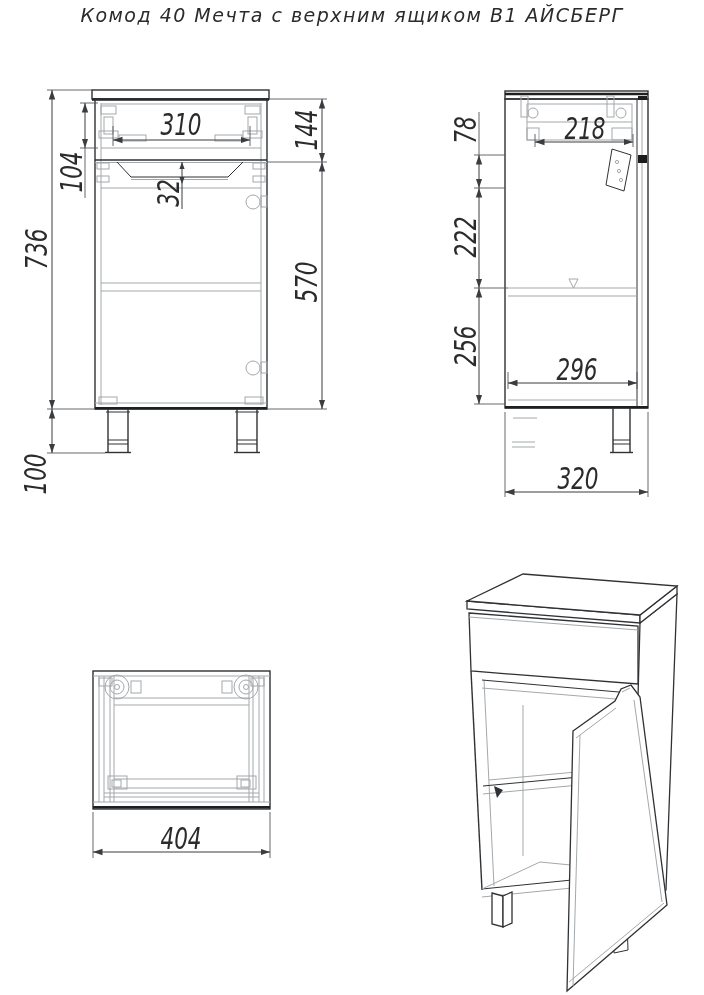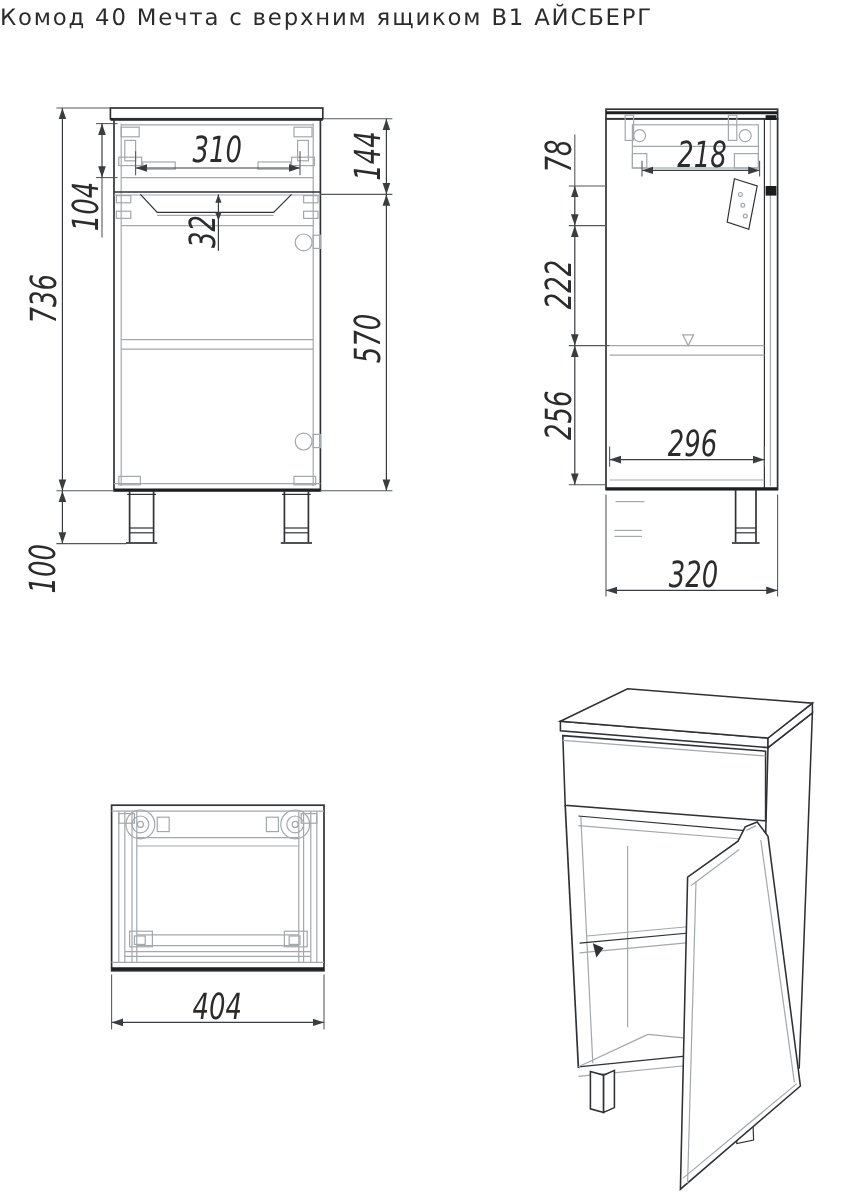--- a/index.html
+++ b/index.html
@@ -1,22 +1,22 @@
 <!DOCTYPE html>
 <html style="--line: #2f3134; --faint: #a3a8ab; --dim: #3a3d40; --text: #2b2b2b; --background: #ffffff;"><head>
 <meta charset="utf-8">
 <style>
   :root{
     --line:#2f3134; --faint:#a3a8ab; --dim:#3a3d40; --text:#2b2b2b; --background:#ffffff;
   }
   html,body{margin:0;padding:0;background:var(--background);}
   .sheet{position:relative;width:704px;height:995px;background:var(--background);overflow:hidden;
          font-family:"DejaVu Sans",sans-serif;}
-  .title{position:absolute;top:4px;left:0;right:0;
-         font-size:19px;letter-spacing:1.5px;color:var(--text);white-space:nowrap;}
+  .title{position:absolute;top:4px;left:0;right:0;text-align:center;
+         font-style:italic;font-size:19px;letter-spacing:1.5px;color:var(--text);white-space:nowrap;}
   svg{position:absolute;left:0;top:0;}
   .ol{stroke:var(--line);stroke-width:1.4;fill:none;}
   .thin{stroke:var(--line);stroke-width:1;fill:none;}
   .faint{stroke:var(--faint);stroke-width:1;fill:none;}
   .thick{stroke:#1e1f20;stroke-width:2.4;fill:none;}
   .dim{stroke:var(--dim);stroke-width:1;fill:none;}
   .ext{stroke:#55585b;stroke-width:0.9;fill:none;}
   .dimtxt{font-family:"DejaVu Sans",sans-serif;font-style:italic;font-size:30px;fill:var(--text);}
   .face{fill:#ffffff;stroke:var(--line);stroke-width:1.3;}
   .facethin{fill:#ffffff;stroke:var(--line);stroke-width:1;}

